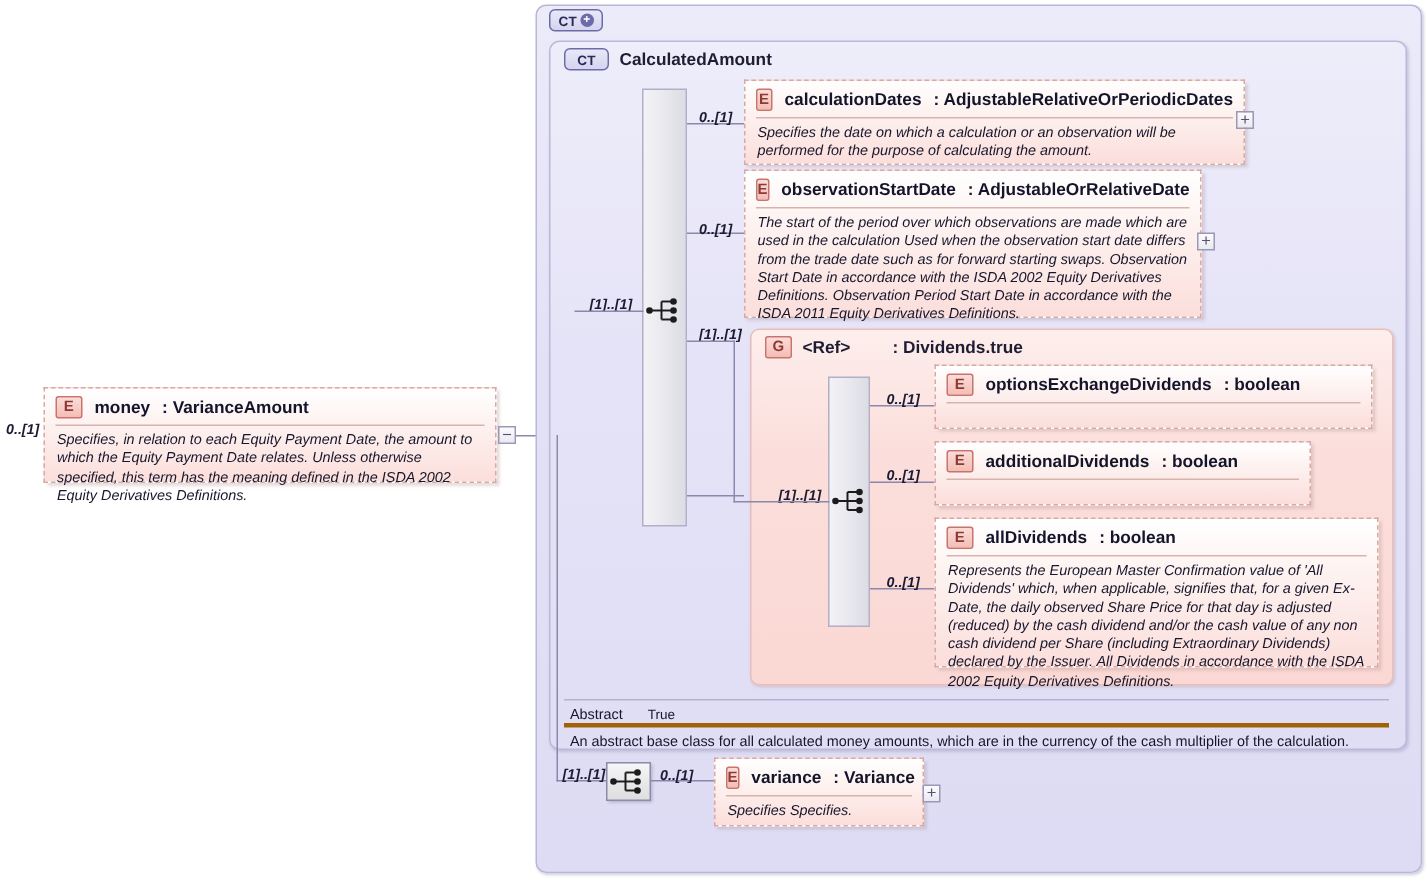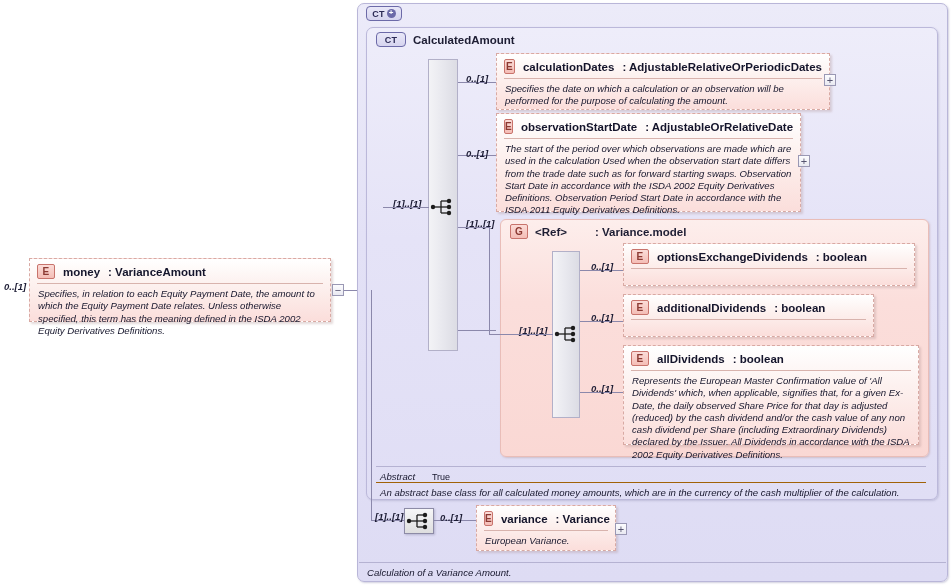--- a/index.html
+++ b/index.html
@@ -166,27 +166,26 @@
   }
 
   
   .meta-row {
     position: absolute;
     border-top: 1px solid #b5b2d2;
     font-size: 9.6px;
     color: #16162c;
     white-space: nowrap;
   }
-  .meta-key { font-style: italic; }
+  .meta-key { }
   .meta-val { font-size: 9px; margin-left: 14px; }
   .meta-doc {
     position: absolute;
-    border-top: 1px solid #a16207;
+    border-top: 3px solid #a16207;
     font-size: 9.6px;
-    font-style: italic;
     color: #16162c;
     white-space: nowrap;
   }
   .footnote {
     position: absolute;
     border-top: 1px solid #b5b2d2;
     font-size: 9.6px;
     font-style: italic;
     color: #16162c;
   }
@@ -217,21 +216,20 @@
 
   <div class="hdr-label" style="left:366px; top:6px;">
     <span class="hdr-row">
       <span class="badge badge-ct badge-ct-plus">
         <span>CT</span>
           <span class="plusdot">+</span>
       </span>
     </span>
   </div>
 
-  <div class="footnote" style="left:359px; top:562px; width:587px; padding:4px 8px;">Calculation of a Variance Amount.</div>
 
   <div class="ct-inner" style="left:366px; top:27px; width:572px; height:473px;"></div>
 
   <div class="hdr-label" style="left:376px; top:32px;">
     <span class="hdr-row">
       <span class="badge badge-ct">CT</span>
       <span>CalculatedAmount</span>
     </span>
   </div>
 
@@ -285,21 +283,21 @@
   <div class="exp" style="left:798px; top:155px;">+</div>
 
   <div class="card" style="left:466px; top:218px;">[1]..[1]</div>
 
   <div class="grp-box" style="left:500px; top:219px; width:429px; height:238px;"></div>
   <div class="hdr-label" style="left:510px; top:224px;">
     <span class="hdr-row">
       <span class="badge badge-g">G</span>
       <span>&lt;Ref&gt;</span>
       <span style="display:inline-block;width:14px;"></span>
-      <span>: Variance.model</span>
+      <span>: Dividends.true</span>
     </span>
   </div>
 
   <div class="seqbar" style="left:552px; top:251px; width:28px; height:167px;"></div>
   <svg class="seqicon" style="left:554px; top:325px;" width="26" height="18" viewBox="0 0 26 18">
     <line x1="2" y1="9" x2="11" y2="9" stroke="#1c1c1c" stroke-width="1.3"></line>
     <line x1="11" y1="3" x2="11" y2="15" stroke="#1c1c1c" stroke-width="1.3"></line>
     <line x1="11" y1="3" x2="18" y2="3" stroke="#1c1c1c" stroke-width="1.3"></line>
     <line x1="11" y1="9" x2="18" y2="9" stroke="#1c1c1c" stroke-width="1.3"></line>
     <line x1="11" y1="15" x2="18" y2="15" stroke="#1c1c1c" stroke-width="1.3"></line>
@@ -367,17 +365,17 @@
   <div class="ln-h" style="left:434px; top:520px; width:42px;"></div>
 
   <div class="card" style="left:440px; top:512px;">0..[1]</div>
   <div class="elem" style="left:476px; top:505px; width:140px; height:46px;">
     <div class="elem-title">
       <span class="badge badge-e">E</span>
       <span>variance</span>
       <span>: Variance</span>
     </div>
     <div class="elem-sep"></div>
-    <div class="elem-doc">European Variance.</div>
+    <div class="elem-doc">Specifies Specifies.</div>
   </div>
   <div class="exp" style="left:615px; top:523px;">+</div>
 
 </div>
 
 </body></html>

